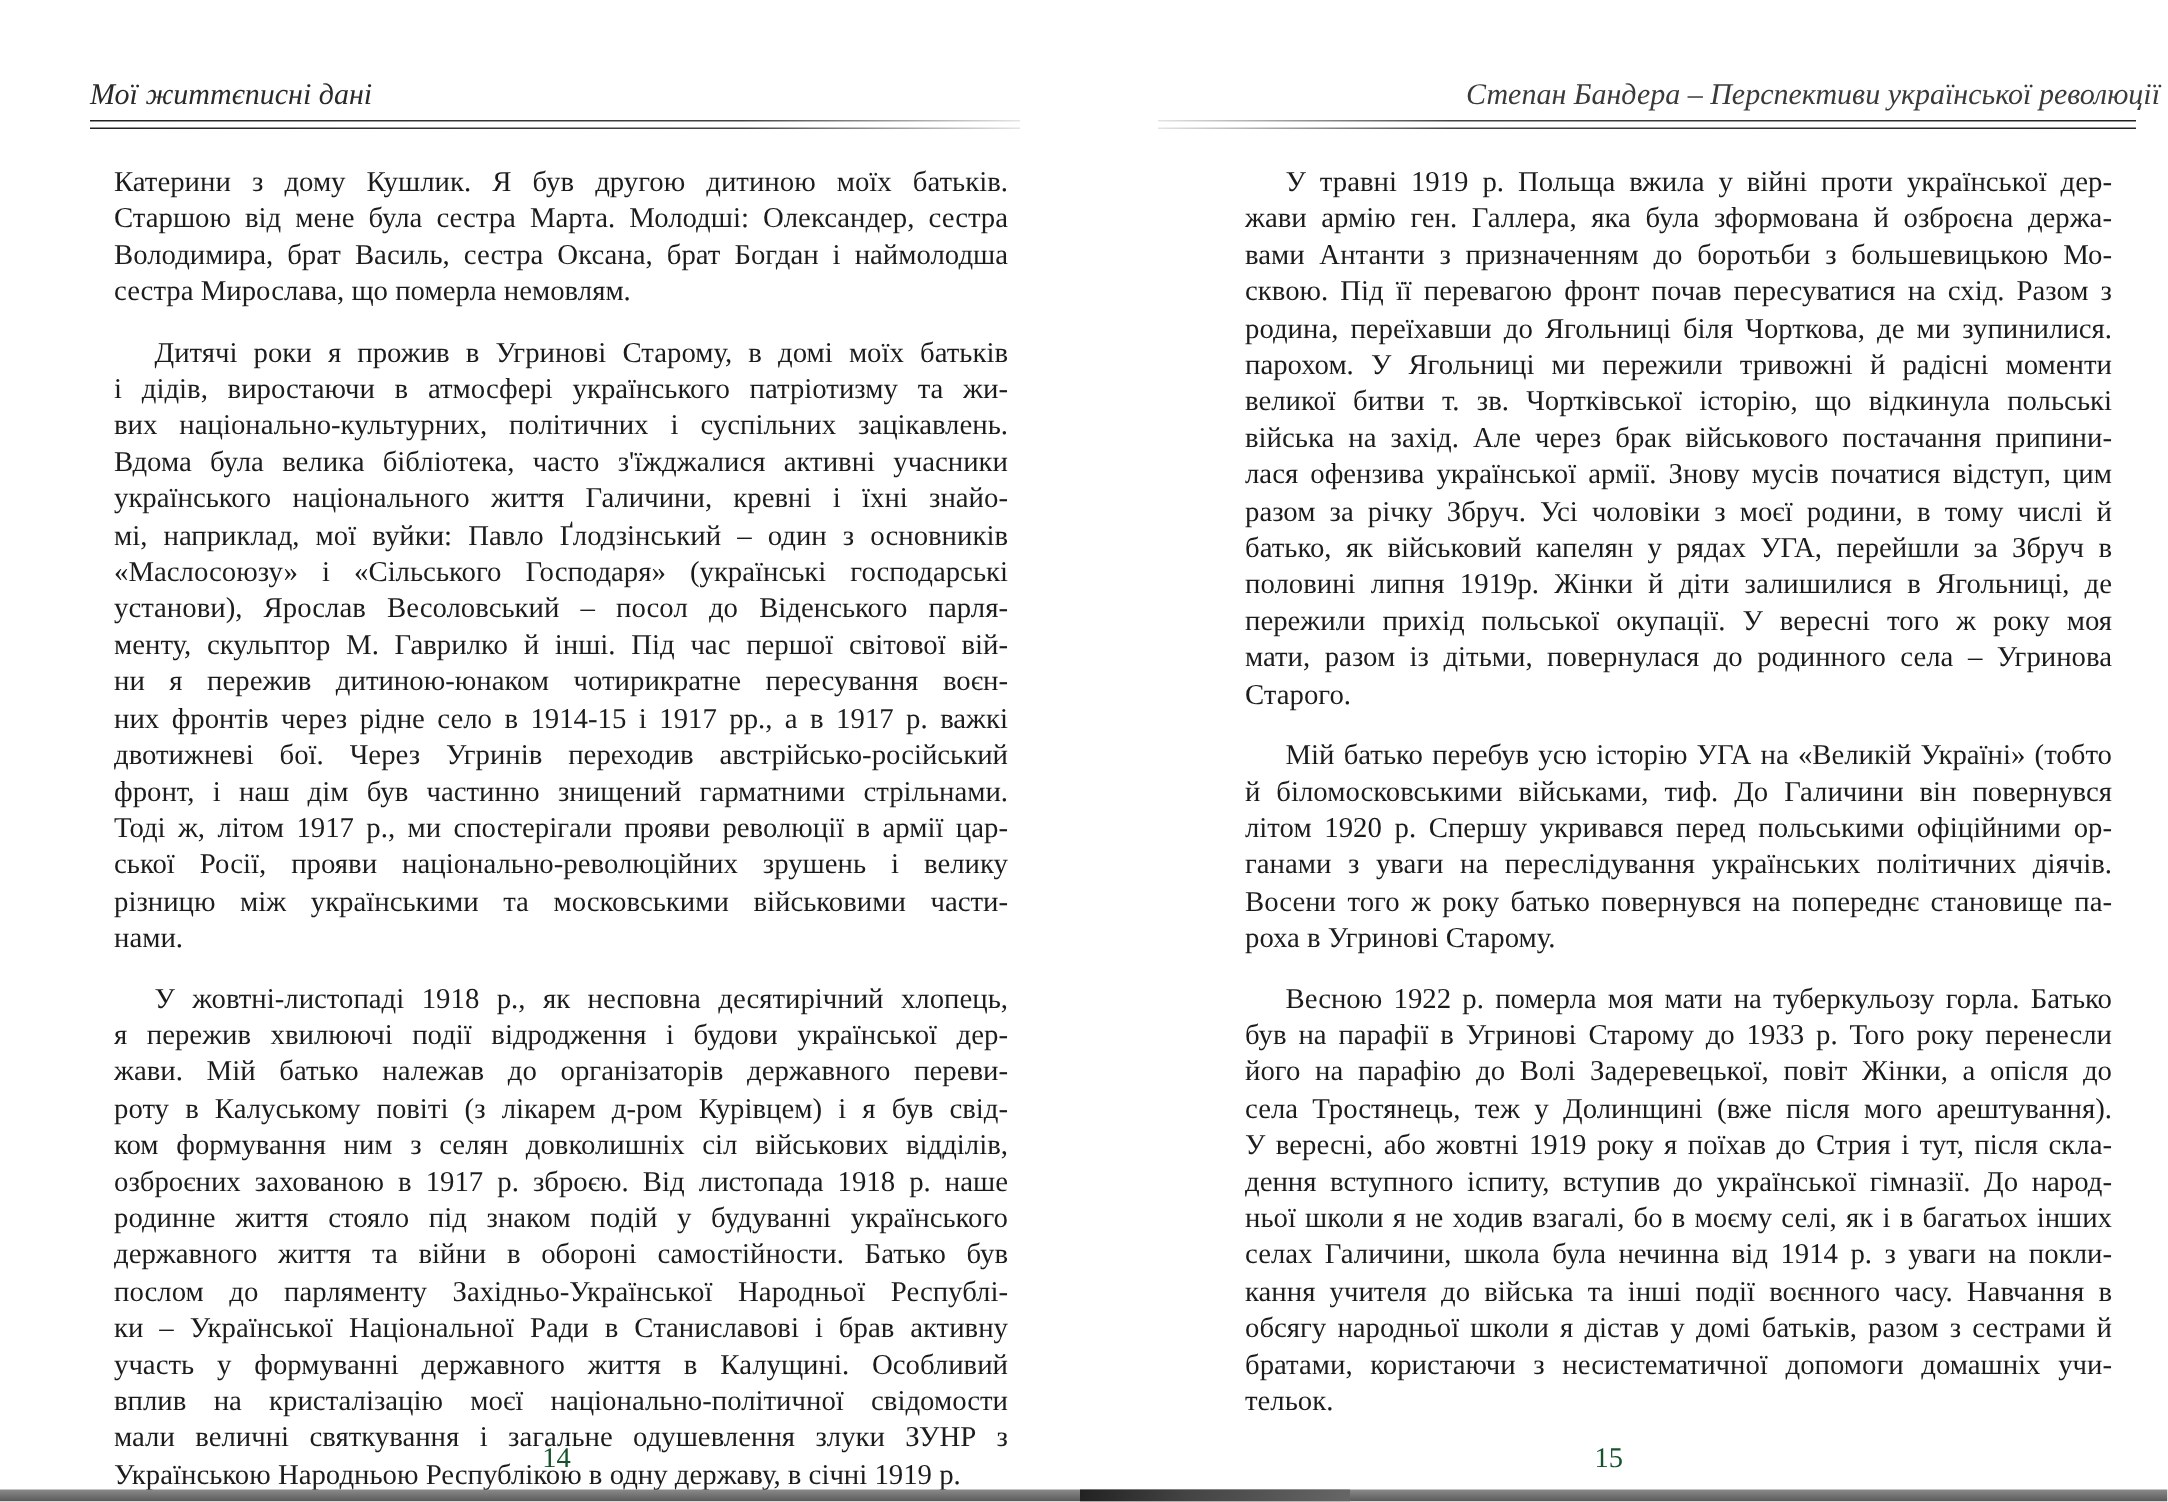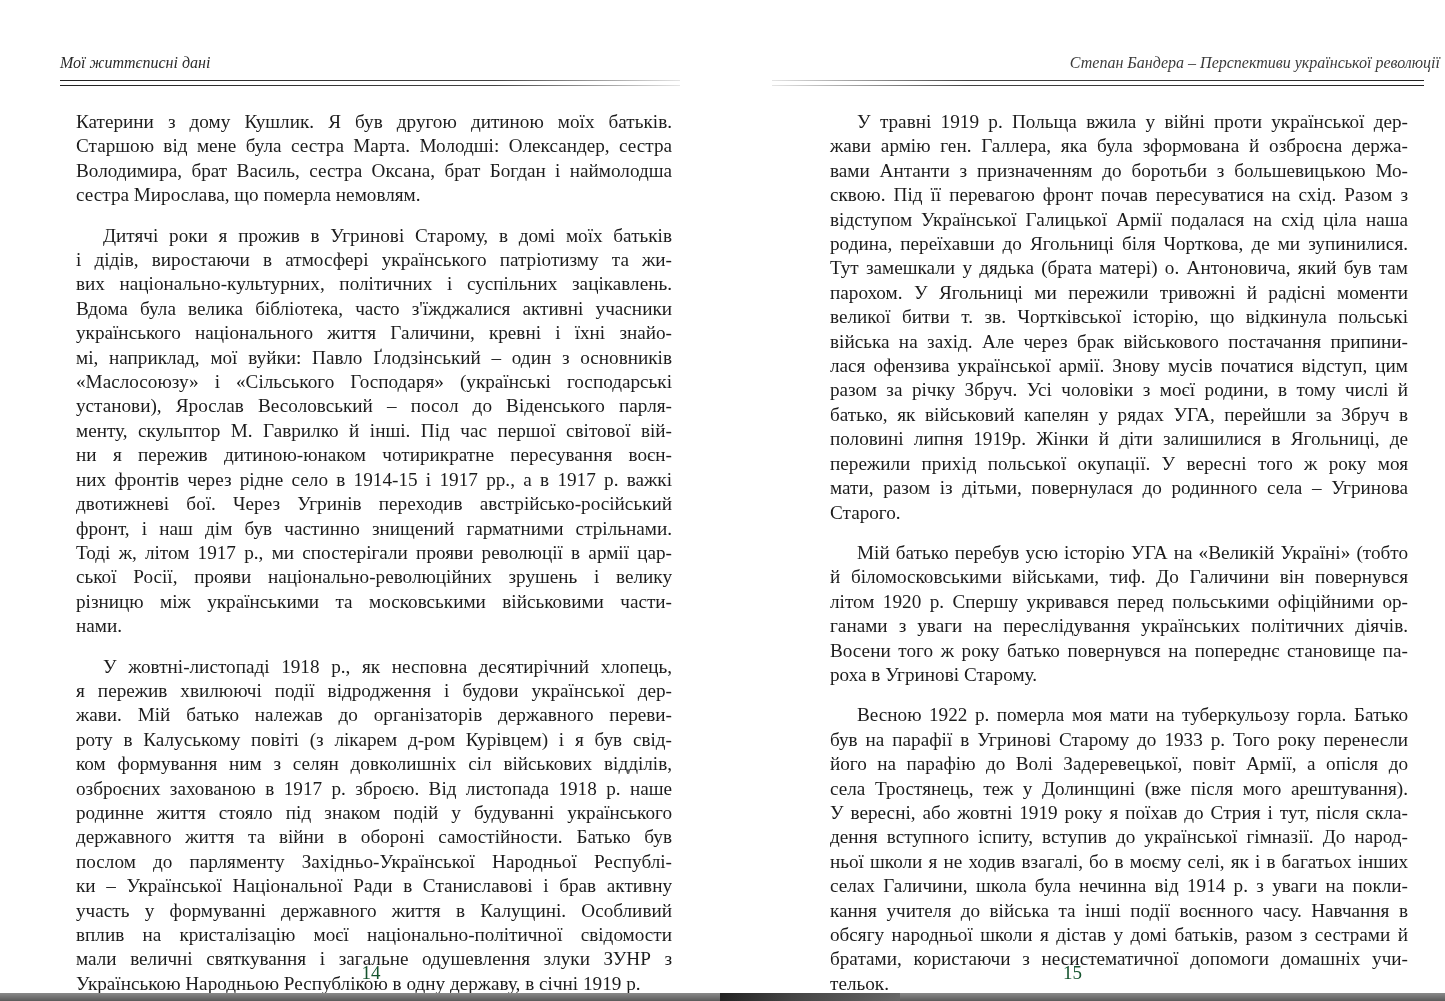--- a/index.html
+++ b/index.html
@@ -8,21 +8,21 @@
     background: #ffffff; color: #1c1c1c;
     font-family: "Liberation Serif", "DejaVu Serif", serif;
   }
   .spread { position: absolute; inset: 0; }
   .page { position: absolute; top: 0; height: 993px; }
   .page.left { left: 0; width: 722px; }
   .page.right { left: 722px; width: 723px; }
 
   .running-head {
     position: absolute; top: 50px; height: 30px;
-    font-style: italic; font-size: 16px; line-height: 26px; color: #2a2a2a;
+    font-style: italic; font-size: 20px; line-height: 26px; color: #2a2a2a;
   }
   .left .running-head { left: 60px; width: 626px; text-align: left; }
   .right .running-head { left: 96px; width: 622px; text-align: right; color: #3a3a3a; }
   .head-rule {
     position: absolute; top: 80px; height: 4px;
     border-top: 1.5px solid #333; border-bottom: 1px solid #777;
   }
   .left .head-rule { left: 60px; width: 620px;
     border-image: linear-gradient(to right, #222 0%, #444 70%, rgba(0,0,0,0.1) 100%) 1; }
   .right .head-rule { left: 50px; width: 652px;
@@ -111,23 +111,21 @@
 
   <div class="page right">
     <div class="running-head">Степан Бандера – Перспективи української революції</div>
     <div class="head-rule"></div>
     <div class="body-text">
         <p class="indent" style="text-indent: 0px;">
           <span class="line" style="text-indent: 27px;">У травні 1919 р. Польща вжила у війні проти української дер-</span>
           <span class="line">жави армію ген. Галлера, яка була зформована й озброєна держа-</span>
           <span class="line">вами Антанти з призначенням до боротьби з большевицькою Мо-</span>
           <span class="line">сквою. Під її перевагою фронт почав пересуватися на схід. Разом з</span>
-          <span class="line">відступом Української Галицької Армії подалася на схід ціла наша</span>
           <span class="line">родина, переїхавши до Ягольниці біля Чорткова, де ми зупинилися.</span>
-          <span class="line">Тут замешкали у дядька (брата матері) о. Антоновича, який був там</span>
           <span class="line">парохом. У Ягольниці ми пережили тривожні й радісні моменти</span>
           <span class="line">великої битви т. зв. Чортківської історію, що відкинула польські</span>
           <span class="line">війська на захід. Але через брак військового постачання припини-</span>
           <span class="line">лася офензива української армії. Знову мусів початися відступ, цим</span>
           <span class="line">разом за річку Збруч. Усі чоловіки з моєї родини, в тому числі й</span>
           <span class="line">батько, як військовий капелян у рядах УГА, перейшли за Збруч в</span>
           <span class="line">половині липня 1919р. Жінки й діти залишилися в Ягольниці, де</span>
           <span class="line">пережили прихід польської окупації. У вересні того ж року моя</span>
           <span class="line">мати, разом із дітьми, повернулася до родинного села – Угринова</span>
           <span class="line last">Старого.</span>
@@ -136,21 +134,21 @@
           <span class="line" style="text-indent: 27px;">Мій батько перебув усю історію УГА на «Великій Україні» (тобто</span>
           <span class="line">й біломосковськими військами, тиф. До Галичини він повернувся</span>
           <span class="line">літом 1920 р. Спершу укривався перед польськими офіційними ор-</span>
           <span class="line">ганами з уваги на переслідування українських політичних діячів.</span>
           <span class="line">Восени того ж року батько повернувся на попереднє становище па-</span>
           <span class="line last">роха в Угринові Старому.</span>
         </p>
         <p class="indent" style="text-indent: 0px;">
           <span class="line" style="text-indent: 27px;">Весною 1922 р. померла моя мати на туберкульозу горла. Батько</span>
           <span class="line">був на парафії в Угринові Старому до 1933 р. Того року перенесли</span>
-          <span class="line">його на парафію до Волі Задеревецької, повіт Армії, а опісля до</span>
+          <span class="line">його на парафію до Волі Задеревецької, повіт Жінки, а опісля до</span>
           <span class="line">села Тростянець, теж у Долинщині (вже після мого арештування).</span>
           <span class="line">У вересні, або жовтні 1919 року я поїхав до Стрия і тут, після скла-</span>
           <span class="line">дення вступного іспиту, вступив до української гімназії. До народ-</span>
           <span class="line">ньої школи я не ходив взагалі, бо в моєму селі, як і в багатьох інших</span>
           <span class="line">селах Галичини, школа була нечинна від 1914 р. з уваги на покли-</span>
           <span class="line">кання учителя до війська та інші події воєнного часу. Навчання в</span>
           <span class="line">обсягу народньої школи я дістав у домі батьків, разом з сестрами й</span>
           <span class="line">братами, користаючи з несистематичної допомоги домашніх учи-</span>
           <span class="line last">тельок.</span>
         </p>

